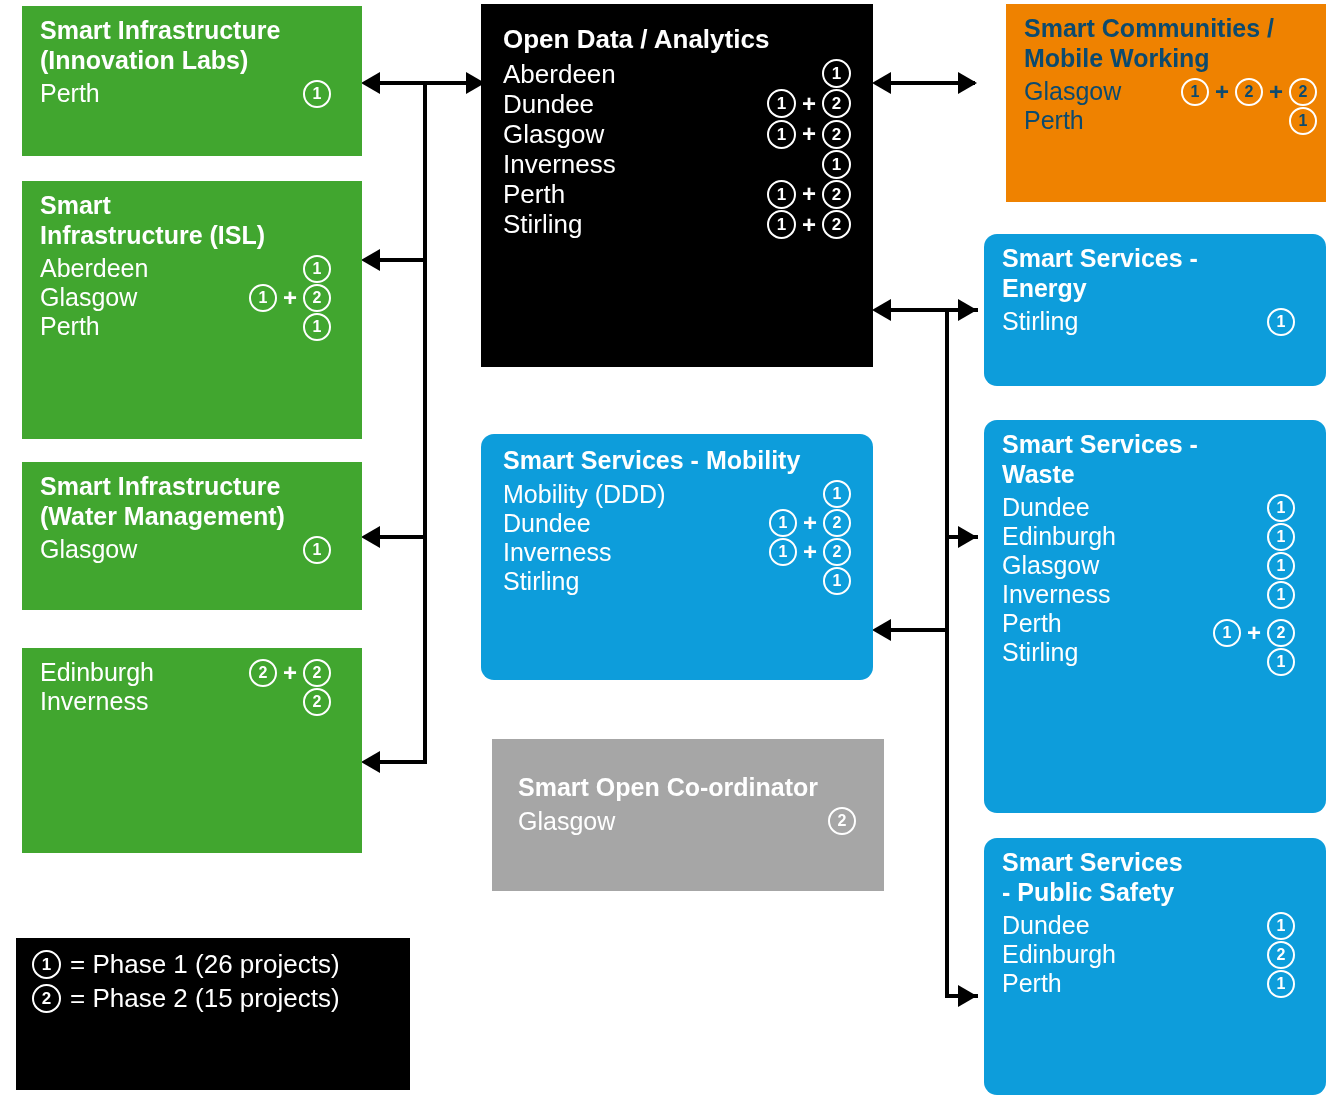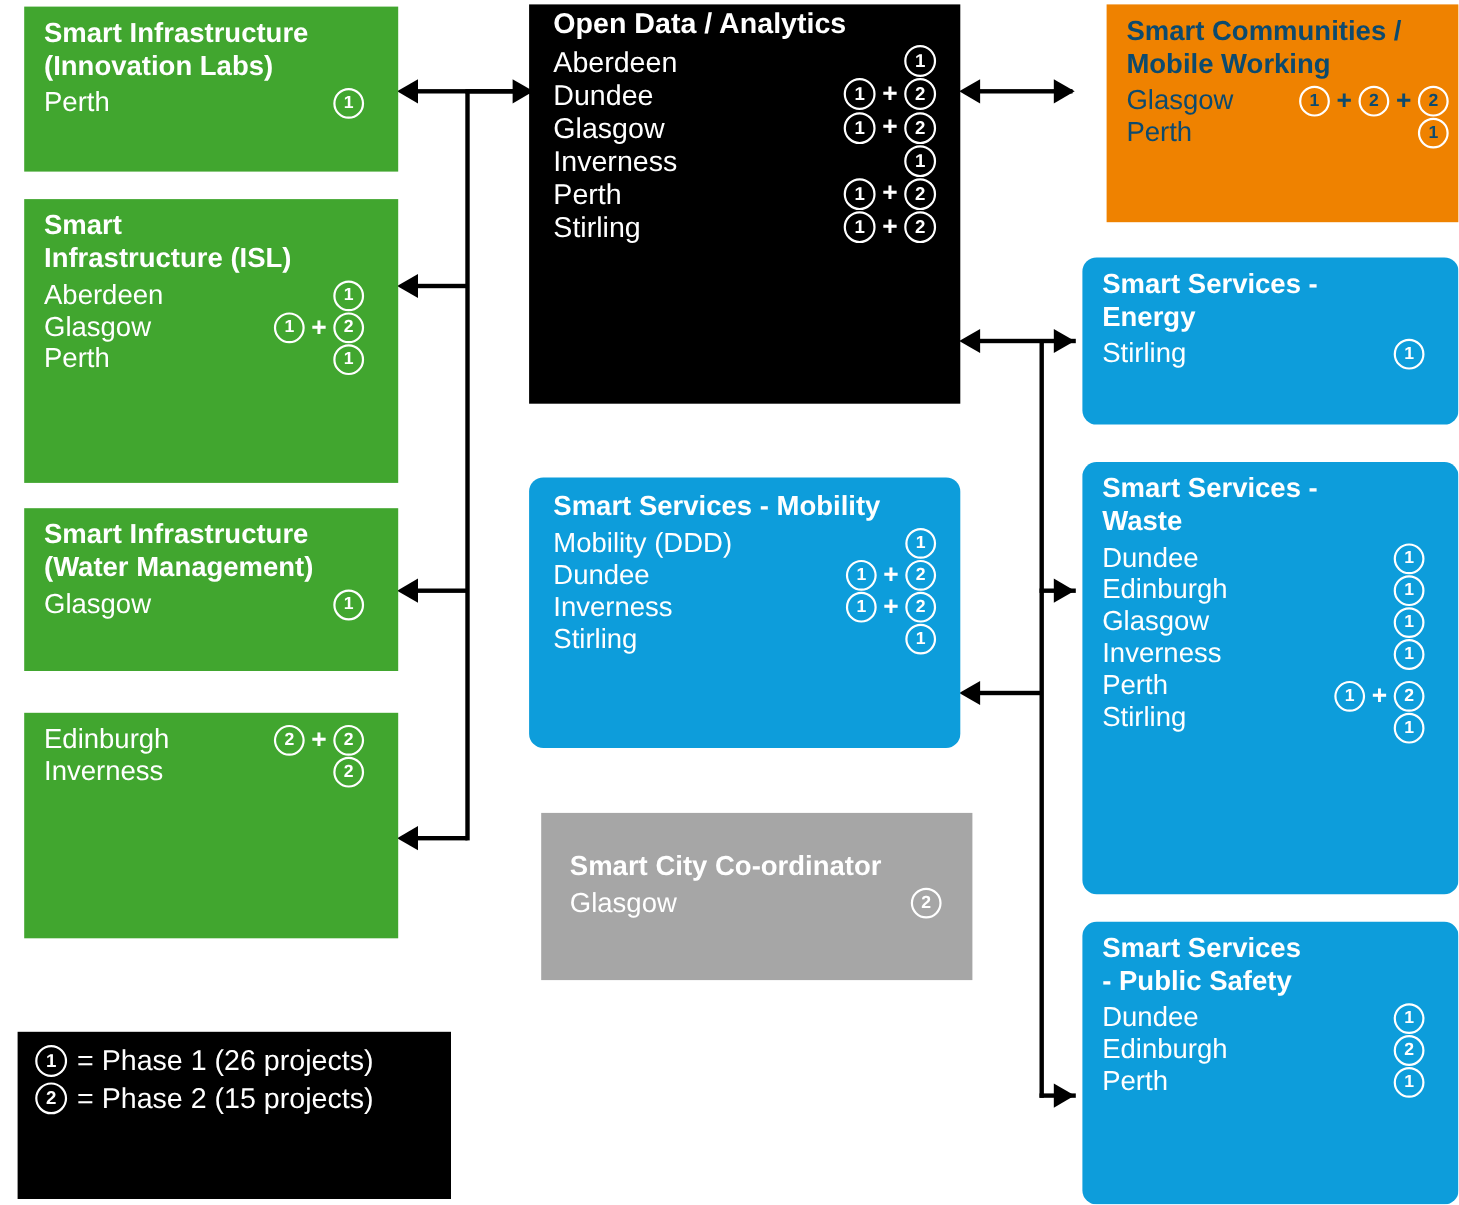--- a/index.html
+++ b/index.html
@@ -275,21 +275,21 @@
       </span>
     </div>
     <div class="row">
       <span class="label">Inverness</span>
       <span class="badges">
         <span class="badge">2</span>
       </span>
     </div>
   </div>
 
-  <div class="box black" style="left:481px; top:4px; width:392px; height:363px; padding:2px 22px 10px 22px;">
+  <div class="box black" style="left:481px; top:4px; width:392px; height:363px; padding:20px 22px 10px 22px;">
     <div class="title">Open Data / Analytics</div>
     <div class="row">
       <span class="label">Aberdeen</span>
       <span class="badges">
         <span class="badge">1</span>
       </span>
     </div>
     <div class="row">
       <span class="label">Dundee</span>
       <span class="badges">
@@ -356,21 +356,21 @@
     </div>
     <div class="row">
       <span class="label">Stirling</span>
       <span class="badges">
         <span class="badge">1</span>
       </span>
     </div>
   </div>
 
   <div class="box grey" style="left:492px; top:739px; width:392px; height:152px; padding:34px 28px 10px 26px;">
-    <div class="title">Smart City Co-ordinator</div>
+    <div class="title">Smart Open Co-ordinator</div>
     <div class="row">
       <span class="label">Glasgow</span>
       <span class="badges">
         <span class="badge">2</span>
       </span>
     </div>
   </div>
 
   <div class="box orange" style="left:984px; top:4px; width:342px; height:198px;">
     <div class="title">Smart Communities /

